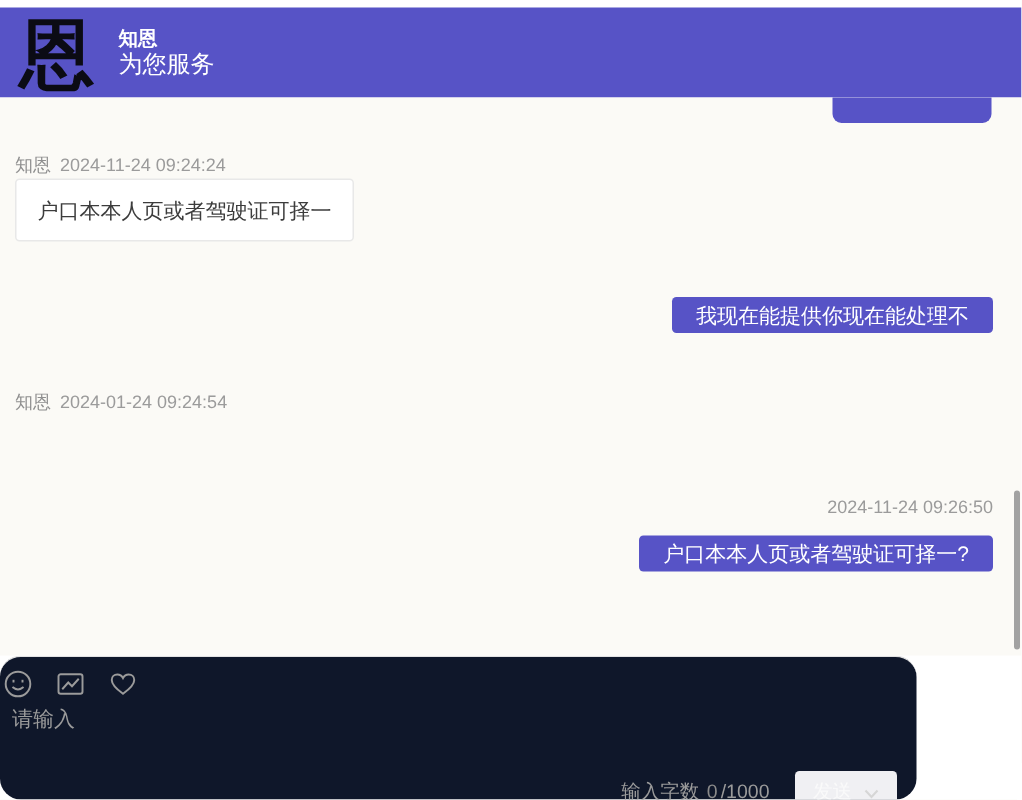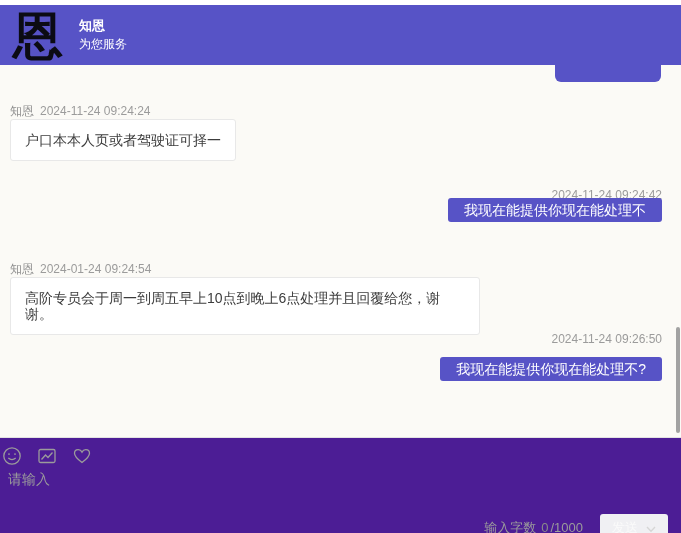--- a/index.html
+++ b/index.html
@@ -14,21 +14,21 @@
     position:absolute; top:5px; left:0; width:681px; height:60px;
     background:#5753c6; display:flex; align-items:center;
   }
   .logo-char {
     font-family:"DejaVu Serif","Liberation Serif",serif;
     font-weight:bold; font-size:50px; line-height:1; color:#0b0b14;
     margin-left:13px; margin-top:2px;
   }
   .brand-block { margin-left:16px; color:#ffffff; }
   .brand-name { font-size:13px; font-weight:bold; line-height:16px; }
-  .brand-tagline { font-size:12px; line-height:16px; margin-top:2px; }
+  .brand-tagline { font-size:16px; line-height:16px; margin-top:2px; }
   
   .chat-area {
     position:absolute; top:65px; left:0; width:681px; height:372px;
     background:#fbfaf6;
   }
   .partial-bubble {
     position:absolute; top:0; left:555px; width:106px; height:17px;
     background:#5753c6; border-radius:0 0 6px 6px;
   }
   .scroll-thumb {
@@ -44,22 +44,22 @@
     border-radius:3px; padding:12px 14px; text-align:left;
   }
   .bubble.agent { background:#ffffff; border:1px solid #e8e8e8; color:#3c3c3c; }
   .bubble.user  { background:#5753c6; color:#ffffff; padding:4px 16px; }
   .meta-1 { top:36px; }  .bub-1 { top:54px; }
   .ts-2   { top:120px; } .bub-2 { top:133px; }
   .meta-3 { top:194px; } .bub-3 { top:212px; }
   .ts-4   { top:264px; } .bub-4 { top:292px; }
   
   .composer {
-    position:absolute; top:437px; left:0; width:681px; height:96px;
-    background:#4c1d95; border-top:1px solid #e2e2e2;
+    position:absolute; top:437px; left:0; width:611px; height:96px;
+    background:#0f172a; border-top:1px solid #e2e2e2;border-radius:14px;
   }
   .toolbar { position:absolute; top:8px; left:2px; display:flex; gap:15px; }
   .tool-btn { width:20px; height:20px; cursor:pointer; display:block; }
   .tool-btn svg { display:block; }
   .input-placeholder {
     position:absolute; top:33px; left:8px; font-size:14px; color:#9b9b9b;
   }
   .char-count {
     position:absolute; top:81px; right:98px; font-size:13px; color:#9b9b9b;
     white-space:nowrap;
@@ -90,41 +90,35 @@
 
   <div class="row meta-1">
     <span class="meta">
       <span class="sender">知恩</span><span>2024-11-24 09:24:24</span>
     </span>
   </div>
   <div class="row bub-1">
     <div class="bubble agent">户口本本人页或者驾驶证可择一</div>
   </div>
 
-  <div class="row right ts-2">
-    <span class="meta">2024-11-24 09:24:42</span>
-  </div>
   <div class="row right bub-2">
     <div class="bubble user">我现在能提供你现在能处理不</div>
   </div>
 
   <div class="row meta-3">
     <span class="meta">
       <span class="sender">知恩</span><span>2024-01-24 09:24:54</span>
     </span>
   </div>
-  <div class="row bub-3">
-    <div class="bubble agent">高阶专员会于周一到周五早上10点到晚上6点处理并且回覆给您，谢谢。</div>
-  </div>
 
   <div class="row right ts-4">
     <span class="meta">2024-11-24 09:26:50</span>
   </div>
   <div class="row right bub-4">
-    <div class="bubble user">我现在能提供你现在能处理不?</div>
+    <div class="bubble user">户口本本人页或者驾驶证可择一?</div>
   </div>
 </div>
 
 <div class="composer">
   <div class="toolbar">
     <span class="tool-btn">
       <svg width="20" height="20" viewBox="0 0 20 20" fill="none" stroke="#9b9b9b" stroke-width="1.3">
         <circle cx="10" cy="10" r="8.2"></circle>
         <line x1="7" y1="7.2" x2="7" y2="9"></line>
         <line x1="13" y1="7.2" x2="13" y2="9"></line>

